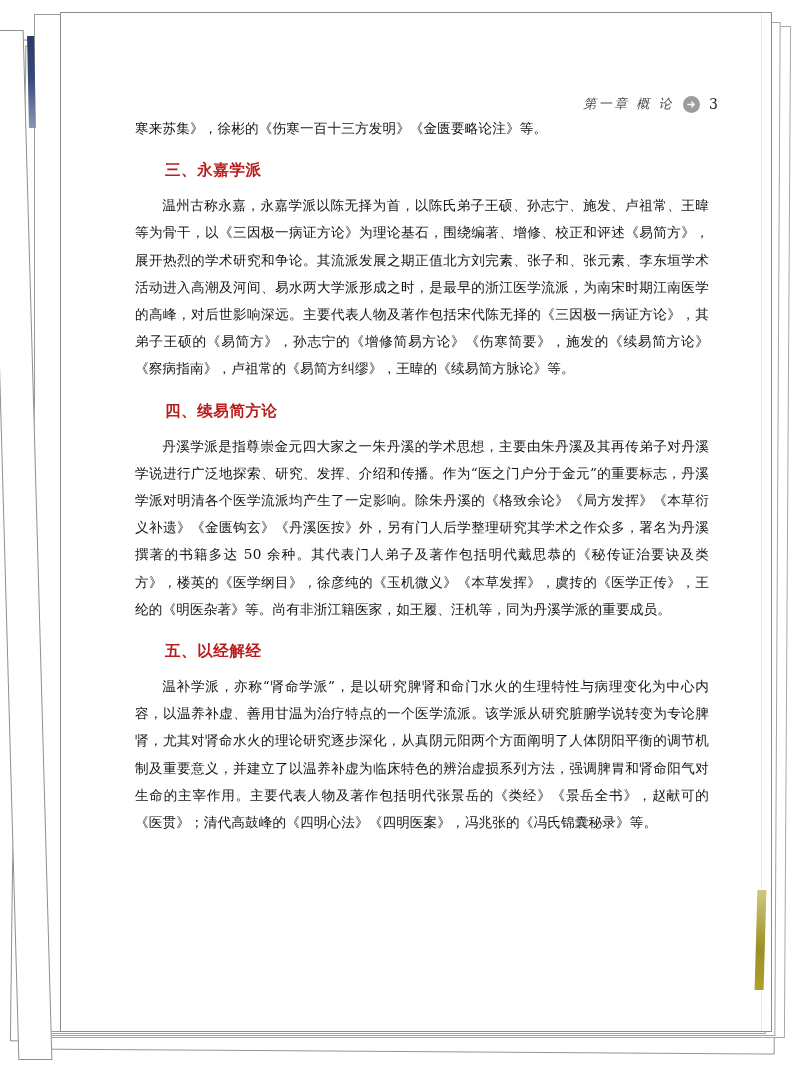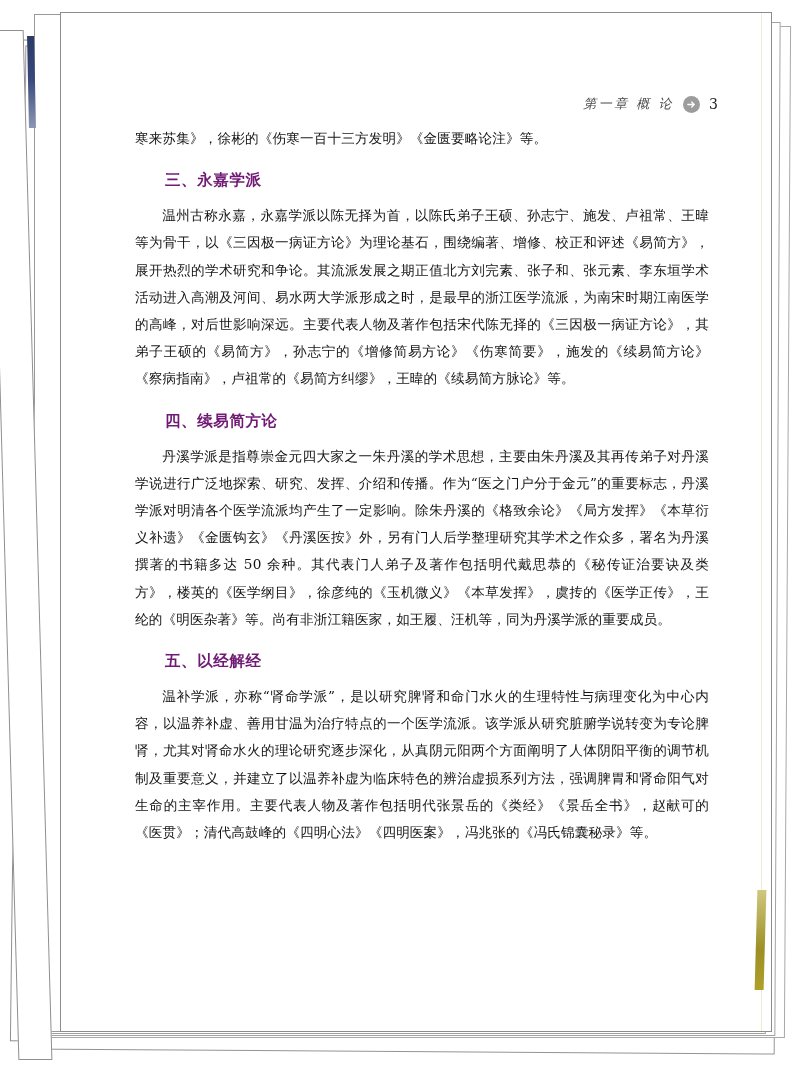--- a/index.html
+++ b/index.html
@@ -155,21 +155,21 @@
     font-family: "DejaVu Serif", "Liberation Serif", serif;
     font-size: 14px;
     color: #222;
     min-width: 10px;
   }
 
   
   .content {
     position: absolute;
     left: 74px;
-    top: 112px;
+    top: 102px;
     width: 574px;
     color: #151515;
   }
 
   p.para, h2.heading {
     margin: 0;
   }
 
   p.para {
     font-family: "DejaVu Serif", "Liberation Serif", serif;
@@ -181,21 +181,21 @@
     color: #141414;
   }
   p.indent { text-indent: 2em; }
 
   h2.heading {
     font-family: "DejaVu Sans", "Liberation Sans", sans-serif;
     font-size: 15.5px;
     font-weight: bold;
     line-height: 27px;
     letter-spacing: 0.6px;
-    color: #701a75;
+    color: #b91c1c;
     margin: 15px 0 8px 30px;
   }
 </style>
 </head>
 <body>
 
 <div class="stage">
 
   <div class="sheet sheet-bot2"></div>
   <div class="sheet sheet-bot1"></div>

